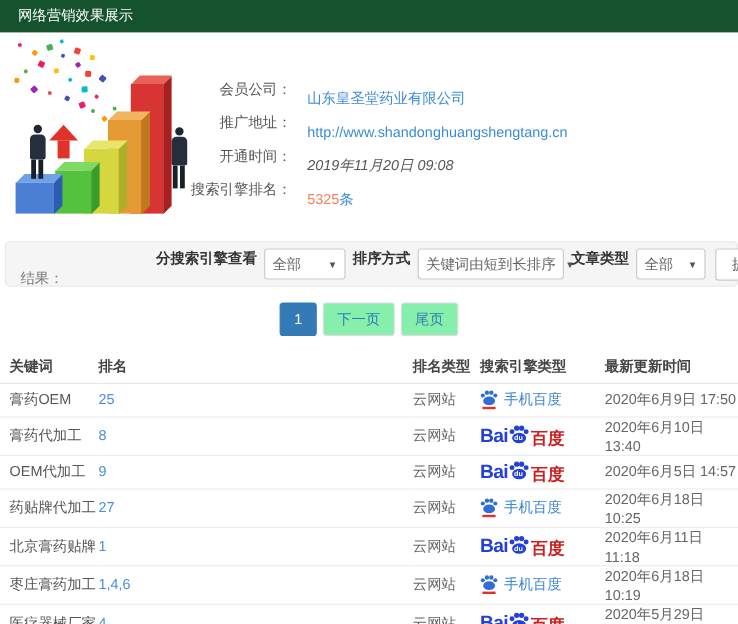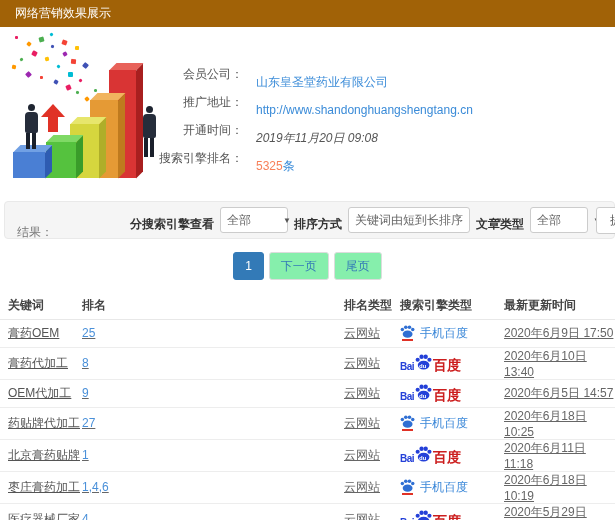--- a/index.html
+++ b/index.html
@@ -48,56 +48,56 @@
   .info-value.text { color:#555;font-style:italic; }
   .hl-num { color:#f8815a; }
   .hl-suffix { color:#3a8bd8; }
 
   
   .filter-bar { position:relative; margin:8px 0 0 4px; width:calc(100% - 4px); height:38px;
     background:#f5f5f5; border:1px solid #e9e9e9; border-radius:4px;
     display:flex; align-items:center; padding:0 26px 0 12px; }
   .filter-result { color:#777;margin-top:24px; }
   .filter-spacer { flex:1; }
-  .filter-group { display:flex; align-items:flex-end; gap:6px; }
+  .filter-group { display:flex; align-items:flex-start; gap:6px; }
   .filter-label { font-weight:bold; color:#333; white-space:nowrap; }
   .fake-select { height:26px; background:#fff; border:1px solid #ccc; border-radius:3px;
-    display:flex; align-items:center; padding:0 6px; color:#666; cursor:pointer; white-space:nowrap;gap:24px; }
+    display:flex; align-items:center; padding:0 6px; color:#666; cursor:pointer; white-space:nowrap; }
   .fake-select .caret { margin-left:auto; padding-left:8px; font-size:8px; color:#555; }
   .sel-engine { width:68px; } .sel-sort { width:122px; } .sel-article { width:58px; }
   .submit-btn { position:absolute; left:591px; top:5px; width:52px; height:27px; background:#fff;
     border:1px solid #ccc; border-radius:3px; color:#555; font-size:12px; cursor:pointer; }
 
   
   .pagination { margin-top:13px; display:flex; justify-content:center; gap:5px; }
   .page-btn { height:28px; min-width:28px; display:flex; align-items:center; justify-content:center;
     padding:0 11px; border:1px solid #dcdcdc; border-radius:3px; background:#86efac; color:#337ab7; cursor:pointer; }
   .page-btn.active { background:#337ab7; border-color:#337ab7; color:#fff; }
 
   
   table { width:100%; border-collapse:collapse; margin-top:12px; font-size:12px; }
   th { text-align:left; font-weight:bold; color:#444; height:27px; border-bottom:1px solid #e8e8e8; }
-  td { height:28px; color:#666; border-bottom:1px solid #ededed;text-decoration:underline; }
+  td { height:28px; color:#666; border-bottom:1px solid #ededed; }
   th:first-child, td:first-child { padding-left:8px; }
   col.c-kw{width:82px;} col.c-rank{width:262px;} col.c-rtype{width:56px;} col.c-engine{width:104px;}
   .rank-link { color:#4a90d9; cursor:pointer; }
   .kw { color:#555; }
   .engine-mobile { display:inline-flex; align-items:center; gap:5px; color:#3a87d8; }
   .paw-wrap { position:relative; display:inline-block; line-height:0; }
   .paw-underline { display:block; width:11px; height:2px; background:#e03226; margin:1px auto 0; }
   .baidu-logo { display:inline-flex; align-items:flex-end; line-height:1; }
-  .baidu-bai { color:#2440d8; font-weight:bold; font-size:10px; letter-spacing:-0.5px; }
+  .baidu-bai { color:#2440d8; font-weight:bold; font-size:16px; letter-spacing:-0.5px; }
   .baidu-du-wrap { position:relative; margin:0 1px; }
   .baidu-du { position:absolute; left:4px; top:9px; color:#fff; font-size:6px; font-weight:bold; }
   .baidu-cn { color:#cc1e1e; font-weight:bold; font-size:14px; }
 </style>
 </head>
 <body>
 
-<div class="top-bar" style="background: #a16207;">
+<div class="top-bar" style="background: #14532d;">
   <span>网络营销效果展示</span>
 </div>
 
 <div class="info-section">
   <div class="illustration">
     <div class="confetti" id="confetti">
         <span style="left: 10px; top: 4px; width: 3px; height: 3px; background: rgb(233, 30, 99); transform: rotate(0deg);"></span>
         <span style="left: 22px; top: 10px; width: 4px; height: 4px; background: rgb(255, 152, 0); transform: rotate(37deg);"></span>
         <span style="left: 34px; top: 5px; width: 5px; height: 5px; background: rgb(76, 175, 80); transform: rotate(74deg);"></span>
         <span style="left: 46px; top: 13px; width: 3px; height: 3px; background: rgb(63, 81, 181); transform: rotate(111deg);"></span>

